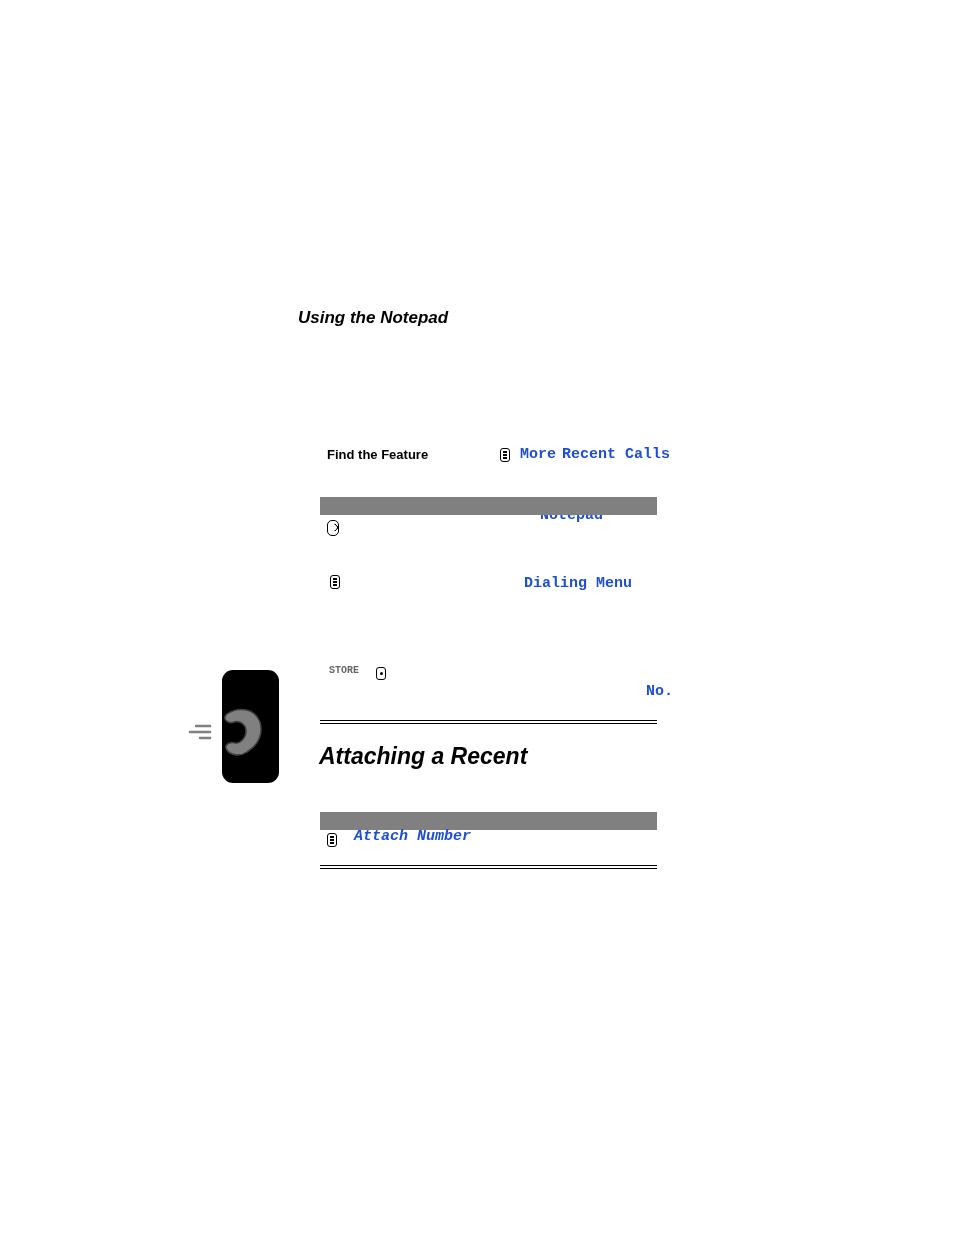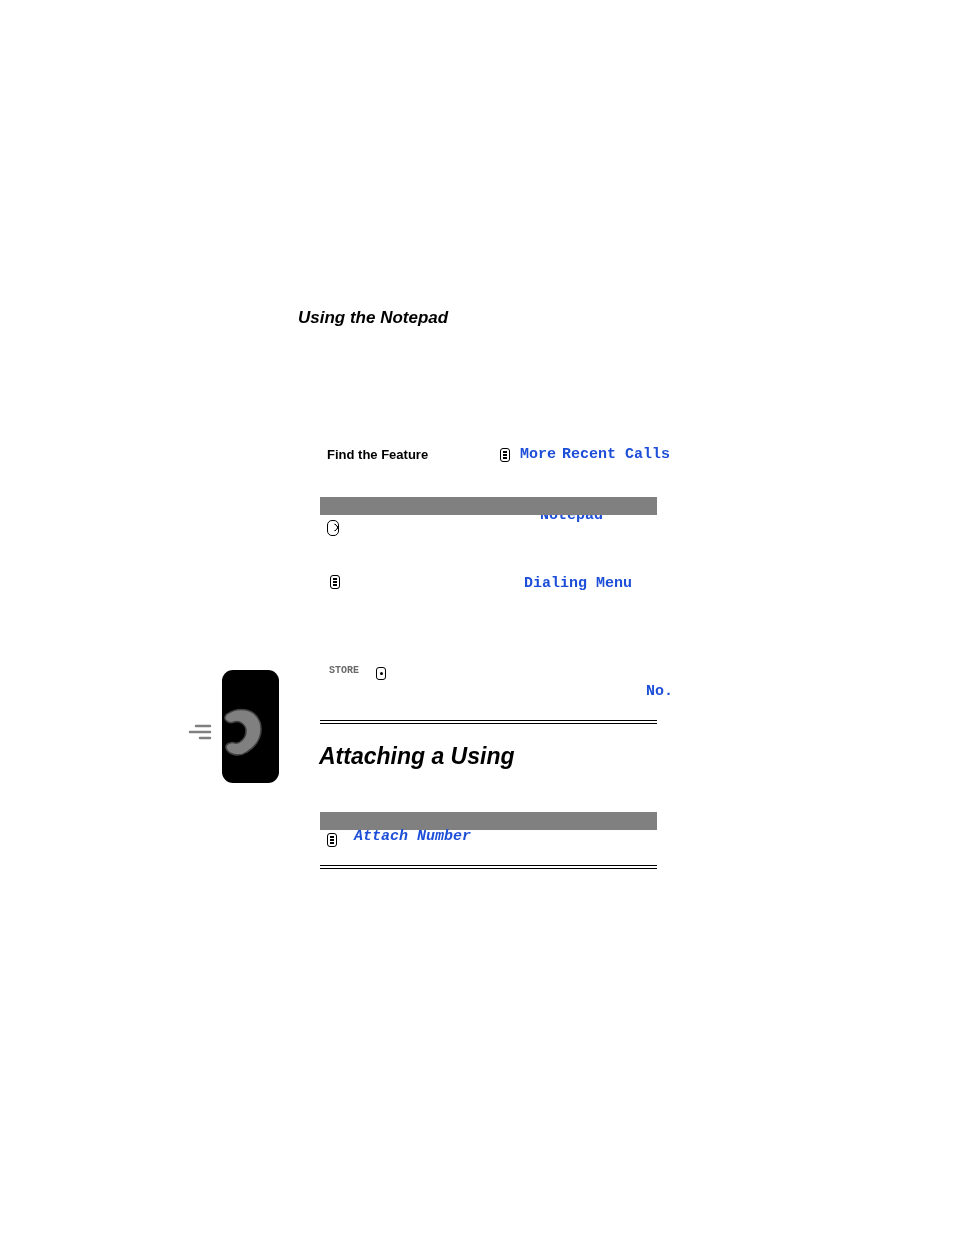--- a/index.html
+++ b/index.html
@@ -184,21 +184,21 @@
 <div class="divider div-1b"></div>
 
 <div class="phone-holder">
   <div class="phone-body"></div>
   <svg class="phone-handset" width="105" height="60" viewBox="0 0 105 60">
     <path d="M 8 30 L 28 30 M 14 24 L 28 24 M 18 36 L 28 36" stroke="#808080" stroke-width="2.5" fill="none" stroke-linecap="round"></path>
     <path d="M 45 12 C 55 5, 72 5, 78 20 C 81 30, 78 42, 65 50 C 56 56, 46 52, 44 46 C 43 41, 50 40, 53 41 C 58 42, 64 36, 64 29 C 64 23, 58 18, 52 20 C 48 22, 42 19, 43 15 C 44 12, 45 12, 45 12 Z" fill="#808080" stroke="#404040" stroke-width="1.5"></path>
   </svg>
 </div>
 
-<h2 class="heading heading-2">Attaching a Using</h2>
+<h2 class="heading heading-2">Attaching a Recent</h2>
 
 <div class="grey-bar gb-2"></div>
 
 <div class="menu-icon mi-3"></div>
 <div class="mono-text attach-label">Attach Number</div>
 
 <div class="divider div-2"></div>
 <div class="divider div-2b"></div>
 
 </body></html>

